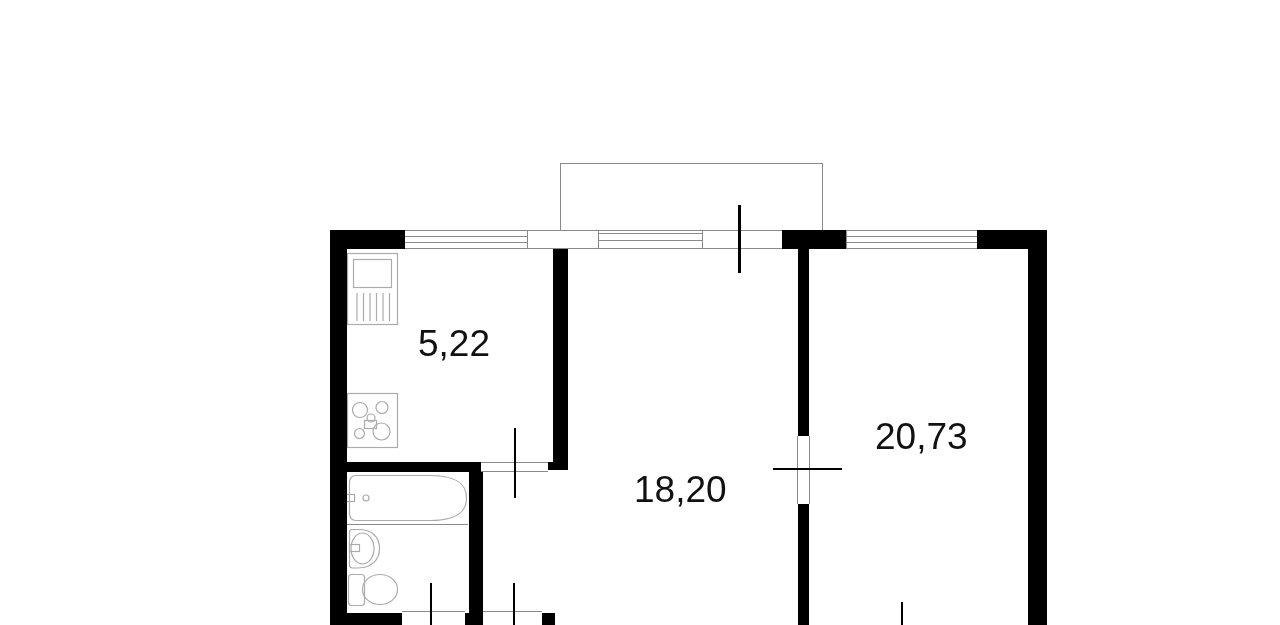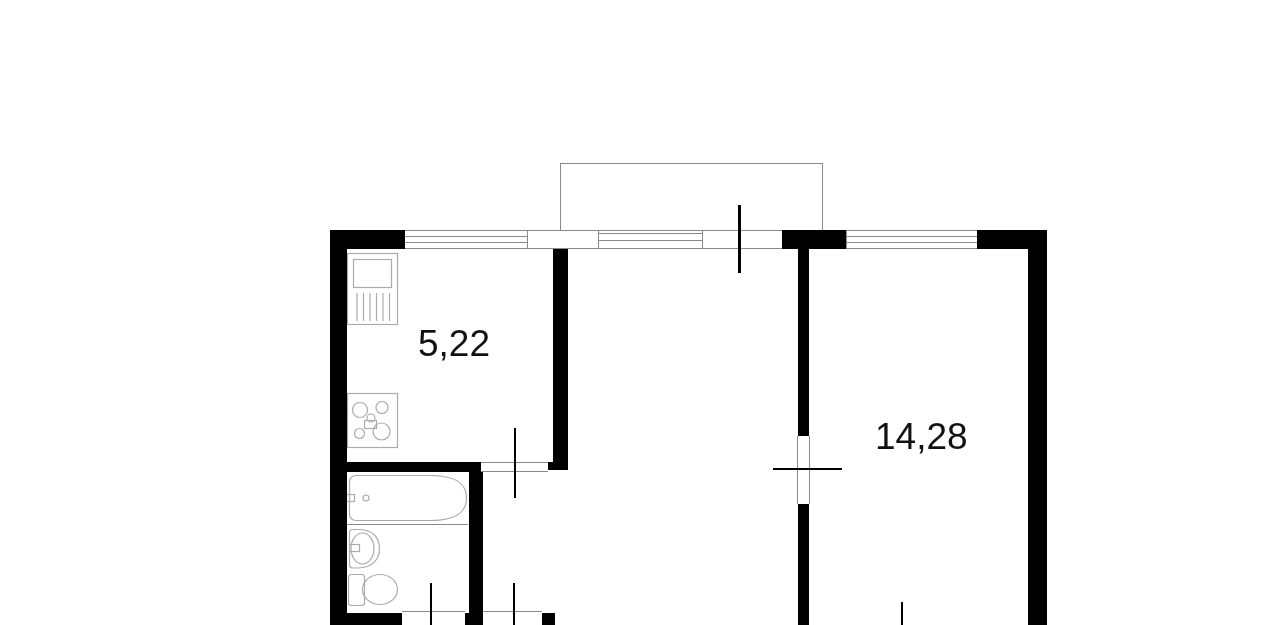--- a/index.html
+++ b/index.html
@@ -119,15 +119,16 @@
   <div class="wall" style="left:798px;top:504px;width:11px;height:121px;"></div>
 
   <div class="dmark" style="left:738px;top:205px;width:3px;height:68px;"></div>
   <div class="dmark" style="left:514px;top:428px;width:2px;height:70px;"></div>
   <div class="dmark" style="left:773px;top:468px;width:69px;height:2px;"></div>
   <div class="dmark" style="left:430px;top:583px;width:2px;height:42px;"></div>
   <div class="dmark" style="left:513px;top:583px;width:2px;height:42px;"></div>
   <div class="dmark" style="left:901px;top:602px;width:2px;height:23px;"></div>
 
   <div class="room-label" style="left:418px;top:325px;">5,22</div>
-  <div class="room-label" style="left:875px;top:418px;">14,28</div>
+  <div class="room-label" style="left:634px;top:471px;">18,20</div>
+  <div class="room-label" style="left:875px;top:418px;">20,73</div>
 
 </div>
 
 </body></html>

